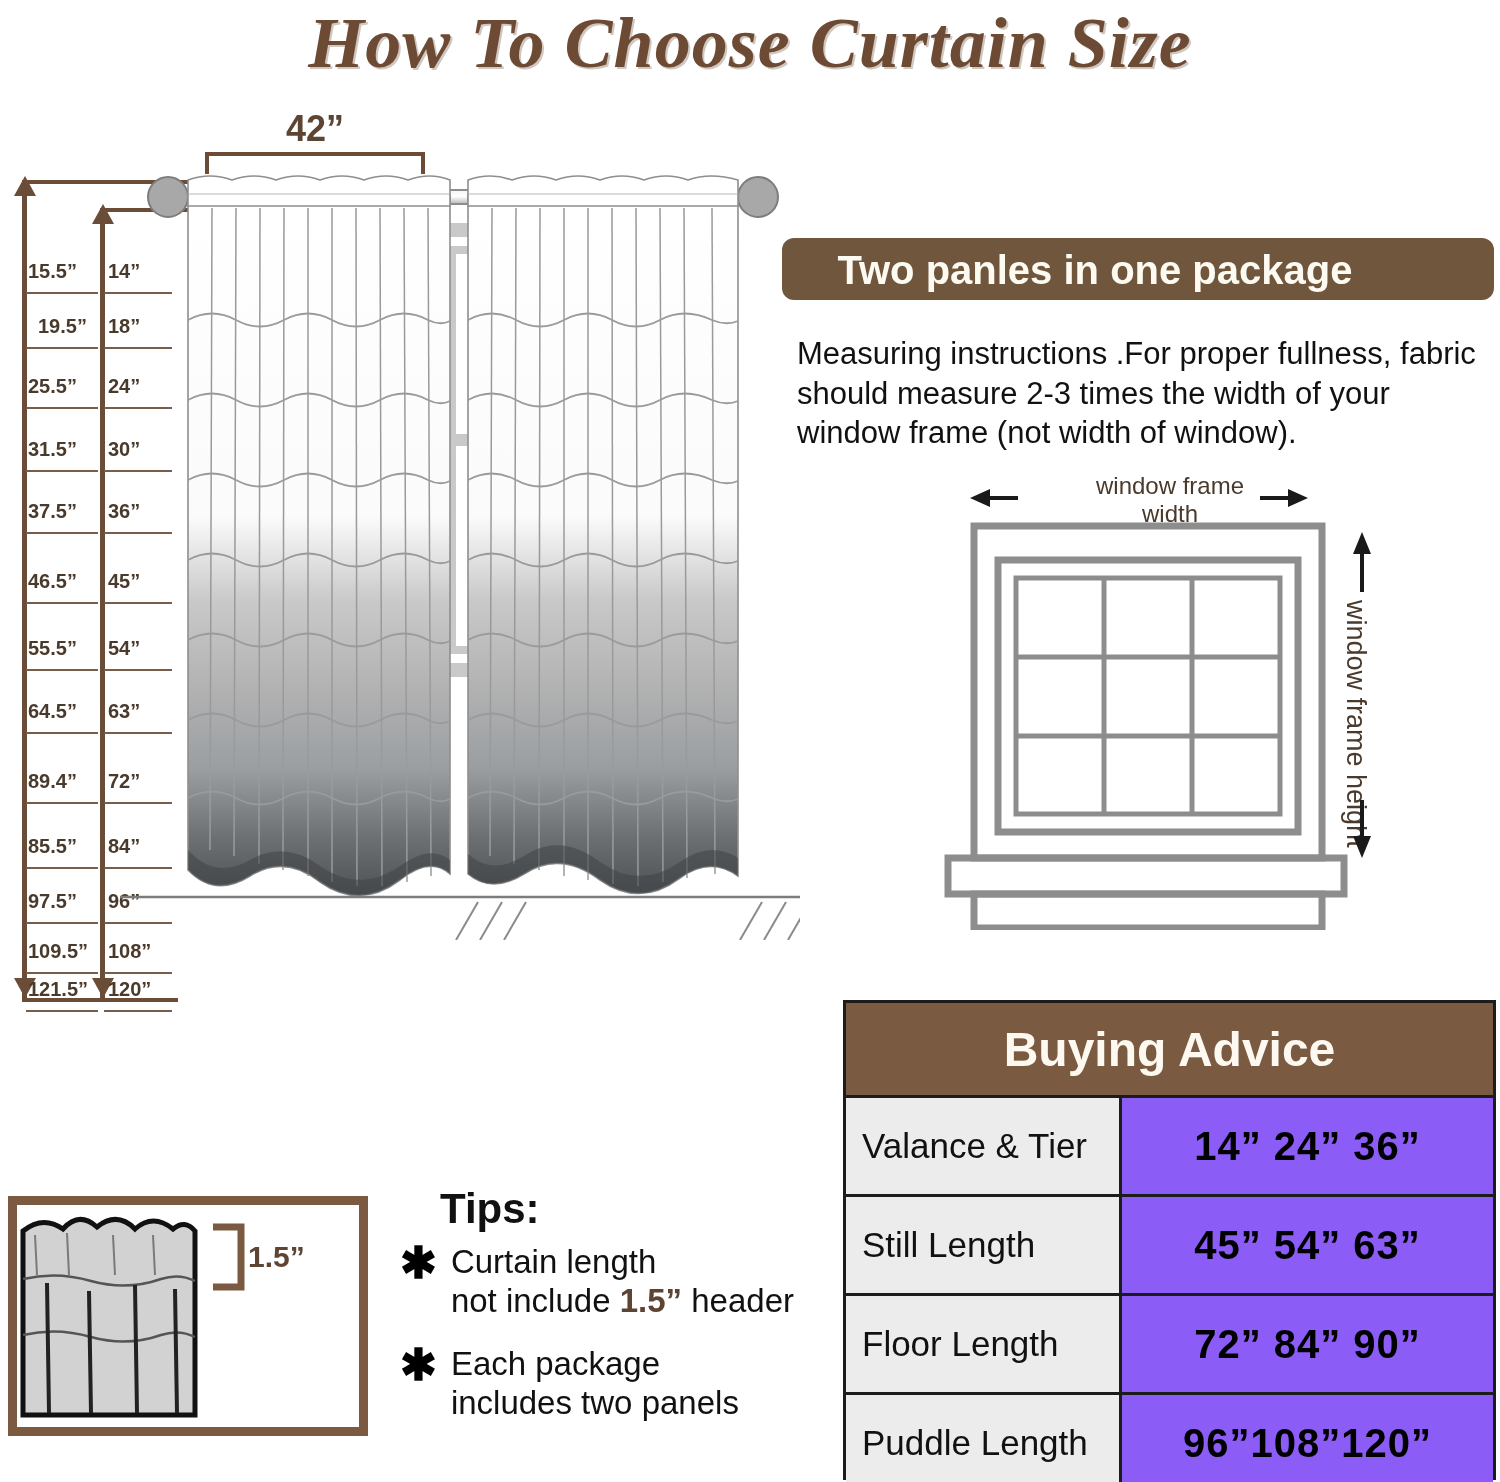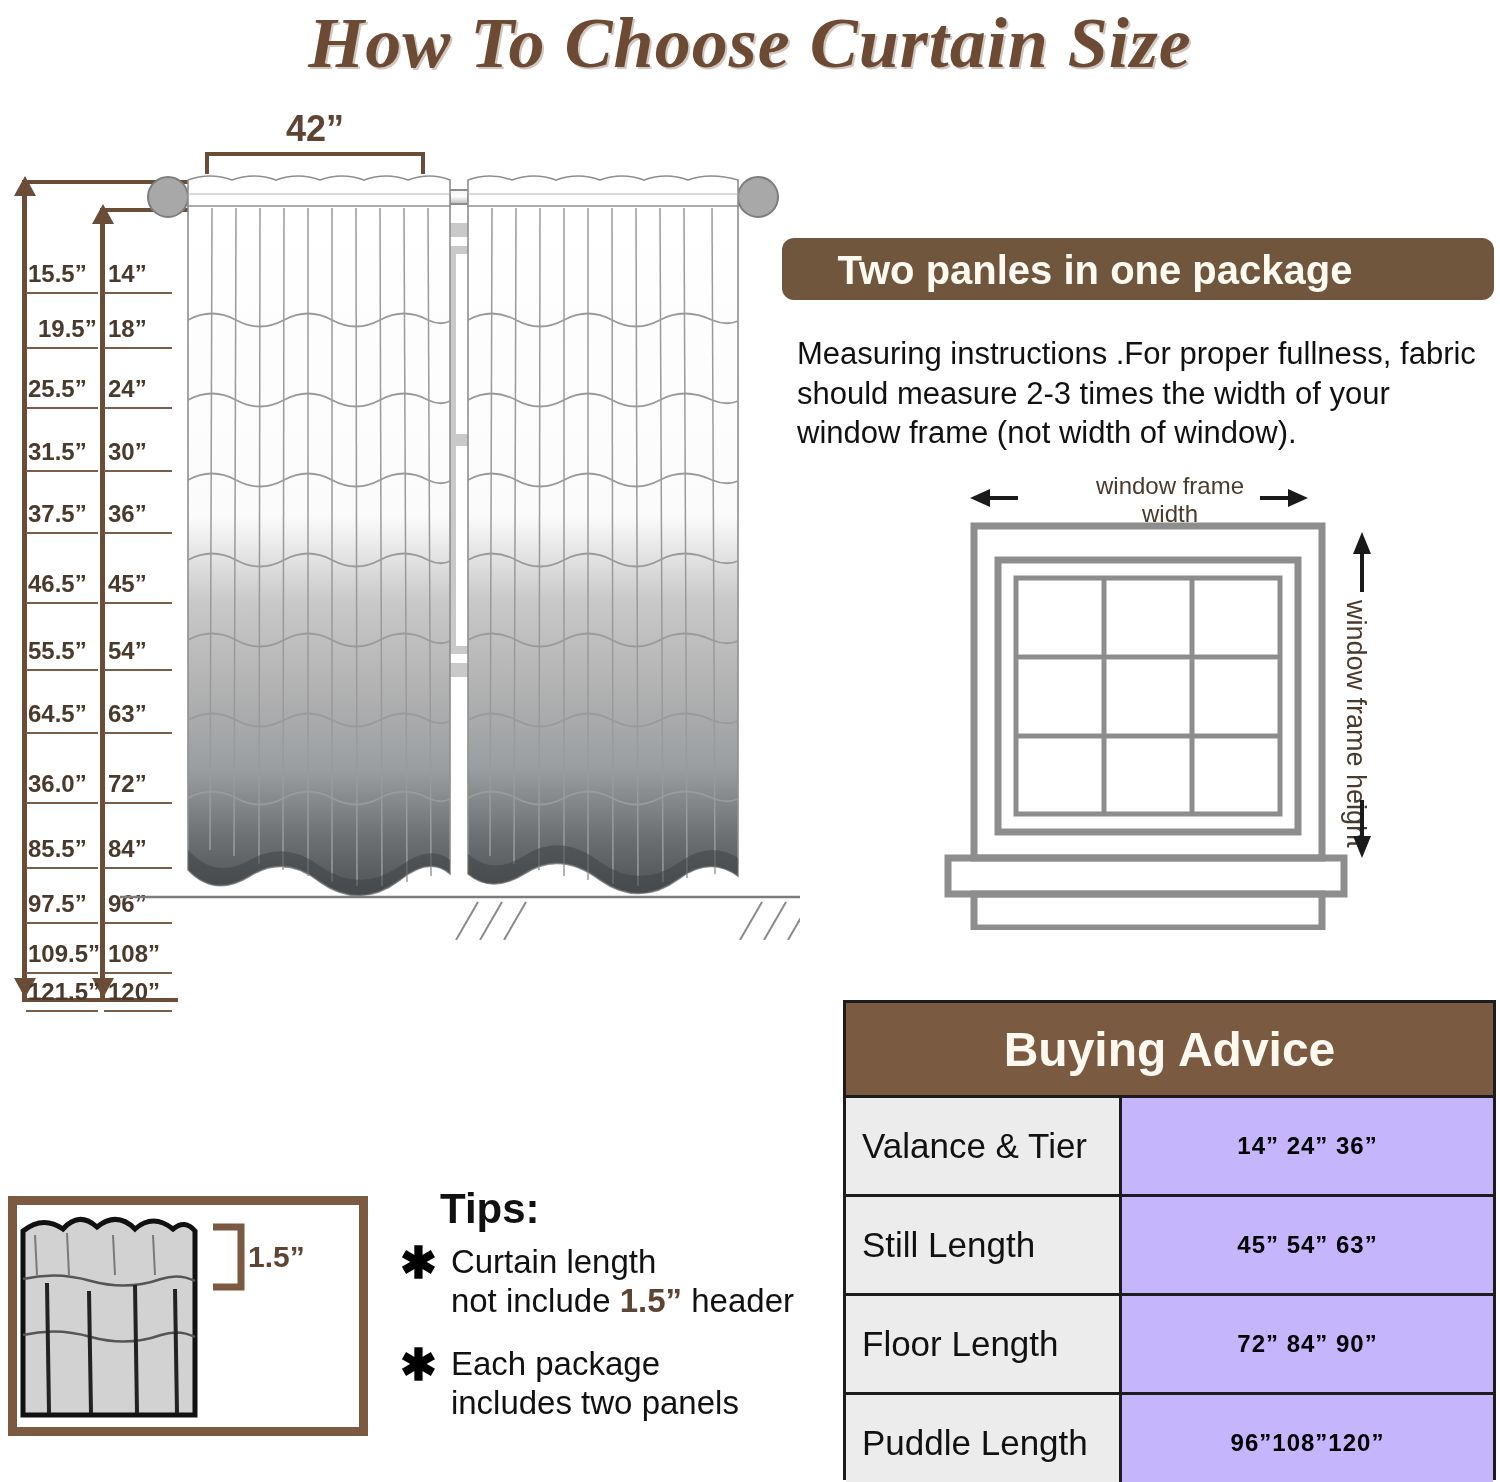--- a/index.html
+++ b/index.html
@@ -19,21 +19,21 @@
 
   
   #w42-label{left:205px;top:108px;width:220px;text-align:center;
     font-size:36px;font-weight:bold;color:#5d4433;
     font-family:"Liberation Sans",sans-serif;}
   .bracket{border:4px solid #6b4d37;border-bottom:none;height:18px;}
 
   
   .axis{border-left:5px solid #6b4d37;}
   .tick{position:absolute;border-top:2px solid #7a5d48;}
-  .mlabel{position:absolute;font-size:24px;font-weight:600;color:#4a3a2c;
+  .mlabel{position:absolute;font-size:20px;font-weight:600;color:#4a3a2c;
           white-space:nowrap;font-family:"Liberation Sans",sans-serif;}
   .arrow-up,.arrow-down{position:absolute;width:0;height:0;}
   .arrow-up{border-left:11px solid transparent;border-right:11px solid transparent;
             border-bottom:20px solid #6b4d37;}
   .arrow-down{border-left:11px solid transparent;border-right:11px solid transparent;
             border-top:20px solid #6b4d37;}
   .hline{position:absolute;border-top:4px solid #6b4d37;}
 
   
   #curtain-art{left:120px;top:150px;width:680px;height:790px;}
@@ -60,21 +60,21 @@
          border:3px solid #1c1c1c;box-sizing:border-box;}
   #table-head{height:92px;background:#7a5b42;display:flex;
               align-items:center;justify-content:center;}
   #table-head span{font-size:48px;font-weight:bold;color:#fdf9f0;
               font-family:"Liberation Sans",sans-serif;}
   .trow{display:flex;height:96px;border-top:3px solid #1c1c1c;}
   .tcell-l{width:276px;display:flex;align-items:center;padding-left:16px;
            background:#ececec;border-right:3px solid #1c1c1c;box-sizing:border-box;
            font-size:35px;color:#111;}
   .tcell-r{flex:1;display:flex;align-items:center;justify-content:center;
-           background:#c4b5fd;font-size:24px;font-weight:bold;color:#000;
+           background:#8b5cf6;font-size:40px;font-weight:bold;color:#000;
            letter-spacing:1px;}
 
   
   #tips-title{left:440px;top:1185px;font-size:42px;font-weight:bold;color:#111;}
   .tip{position:absolute;display:flex;gap:14px;align-items:flex-start;}
   .tip .star{font-size:44px;line-height:.9;color:#000;font-weight:bold;}
   .tip .txt{font-size:33px;line-height:1.18;color:#111;}
   .hl{color:#5d4433;font-weight:bold;}
 
   
@@ -125,21 +125,21 @@
     <div class="tick" style="left: 26px; top: 442px; width: 72px;"></div>
     <div class="tick" style="left: 104px; top: 442px; width: 68px;"></div>
     <div class="mlabel" style="left: 28px; top: 477px;">55.5”</div>
     <div class="mlabel" style="left: 108px; top: 477px;">54”</div>
     <div class="tick" style="left: 26px; top: 509px; width: 72px;"></div>
     <div class="tick" style="left: 104px; top: 509px; width: 68px;"></div>
     <div class="mlabel" style="left: 28px; top: 540px;">64.5”</div>
     <div class="mlabel" style="left: 108px; top: 540px;">63”</div>
     <div class="tick" style="left: 26px; top: 572px; width: 72px;"></div>
     <div class="tick" style="left: 104px; top: 572px; width: 68px;"></div>
-    <div class="mlabel" style="left: 28px; top: 610px;">36.0”</div>
+    <div class="mlabel" style="left: 28px; top: 610px;">89.4”</div>
     <div class="mlabel" style="left: 108px; top: 610px;">72”</div>
     <div class="tick" style="left: 26px; top: 642px; width: 72px;"></div>
     <div class="tick" style="left: 104px; top: 642px; width: 68px;"></div>
     <div class="mlabel" style="left: 28px; top: 675px;">85.5”</div>
     <div class="mlabel" style="left: 108px; top: 675px;">84”</div>
     <div class="tick" style="left: 26px; top: 707px; width: 72px;"></div>
     <div class="tick" style="left: 104px; top: 707px; width: 68px;"></div>
     <div class="mlabel" style="left: 28px; top: 730px;">97.5”</div>
     <div class="mlabel" style="left: 108px; top: 730px;">96”</div>
     <div class="tick" style="left: 26px; top: 762px; width: 72px;"></div>

